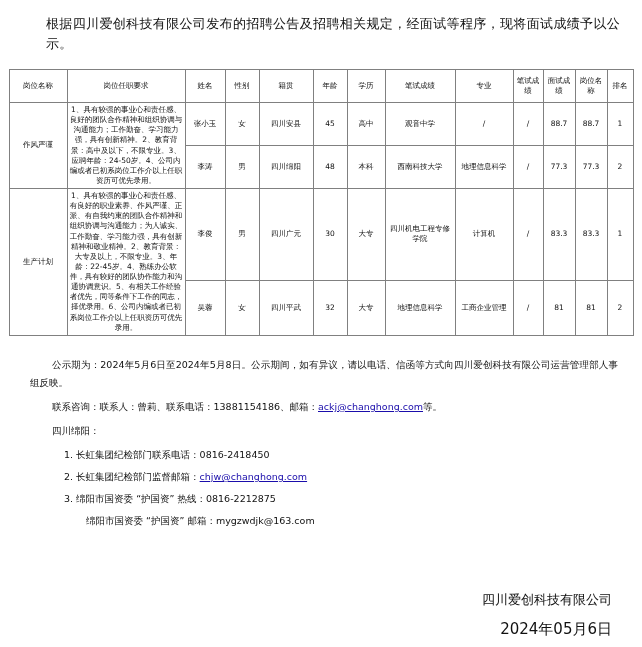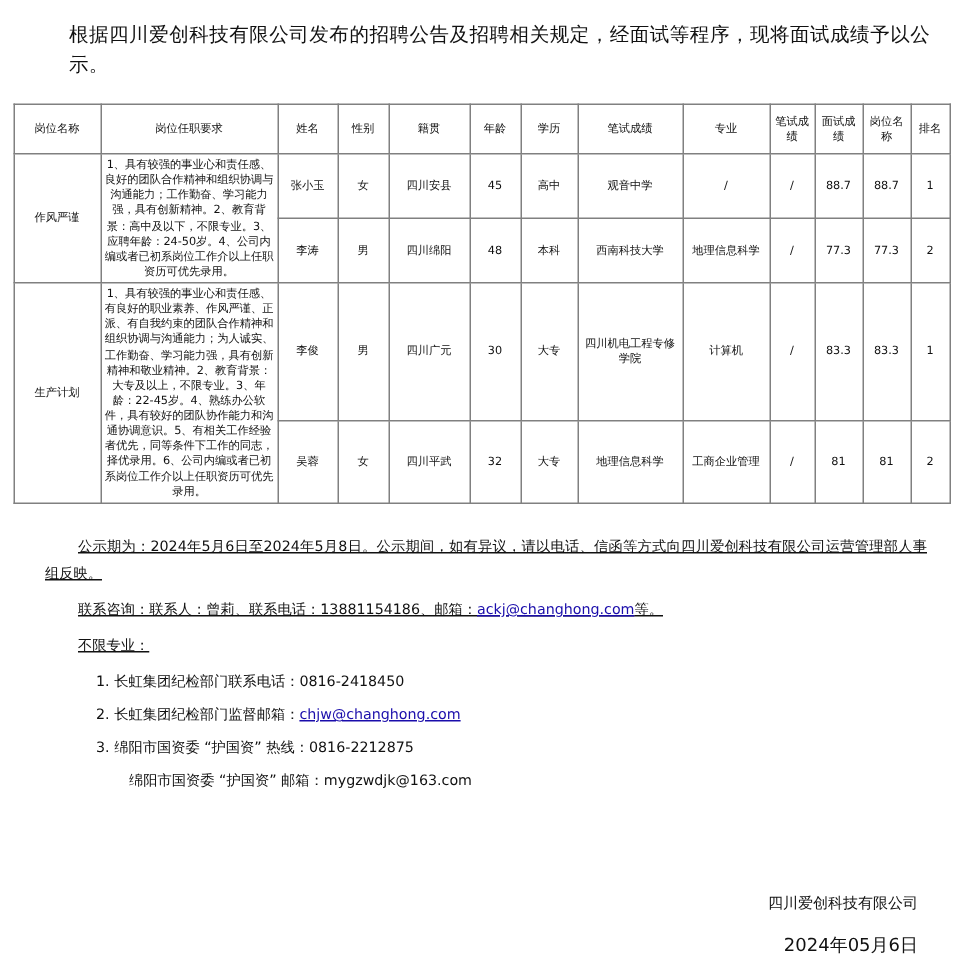--- a/index.html
+++ b/index.html
@@ -70,21 +70,21 @@
 
   .notes {
     margin: 20px 24px 0 30px;
     font-size: 9.5px;
     line-height: 1.9;
   }
   .notes p {
     margin: 0 0 6px 0;
     text-align: justify;
   }
-  .indent { text-indent: 22px; text-decoration: underline; }
+  .indent { text-indent: 22px; }
   .list {
     margin: 2px 0 0 0;
     padding: 0;
     list-style: none;
   }
   .list li {
     margin: 0 0 4px 0;
     padding-left: 34px;
     line-height: 1.9;
   }
@@ -93,27 +93,27 @@
     line-height: 1.9;
   }
   a.mail {
     color: #1a0dab;
     text-decoration: underline;
   }
   .signature {
     position: absolute;
     right: 30px;
     bottom: 52px;
-    font-size: 10px;
+    font-size: 13px;
   }
   .date {
     position: absolute;
     right: 30px;
     bottom: 22px;
-    font-size: 12px;
+    font-size: 15px;
   }
 </style>
 </head>
 <body>
 
 <div class="page">
 
   <div class="intro">根据四川爱创科技有限公司发布的招聘公告及招聘相关规定，经面试等程序，现将面试成绩予以公示。</div>
 
   <table class="pub">
@@ -211,21 +211,21 @@
     </tbody>
   </table>
 
   <div class="notes">
     <p class="indent">公示期为：2024年5月6日至2024年5月8日。公示期间，如有异议，请以电话、信函等方式向四川爱创科技有限公司运营管理部人事组反映。</p>
 
     <p class="indent">
       <span>联系咨询：联系人：曾莉、联系电话：13881154186、邮箱：</span><a class="mail" href="#">ackj@changhong.com</a><span>等。</span>
     </p>
 
-    <p class="indent">不限专业：</p>
+    <p class="indent">四川绵阳：</p>
 
     <ul class="list">
       <li>
         <span>1.</span>
         <span>长虹集团纪检部门联系电话：0816-2418450</span>
       </li>
       <li>
         <span>2.</span>
         <span>长虹集团纪检部门监督邮箱：</span><a class="mail" href="#">chjw@changhong.com</a>
       </li>

